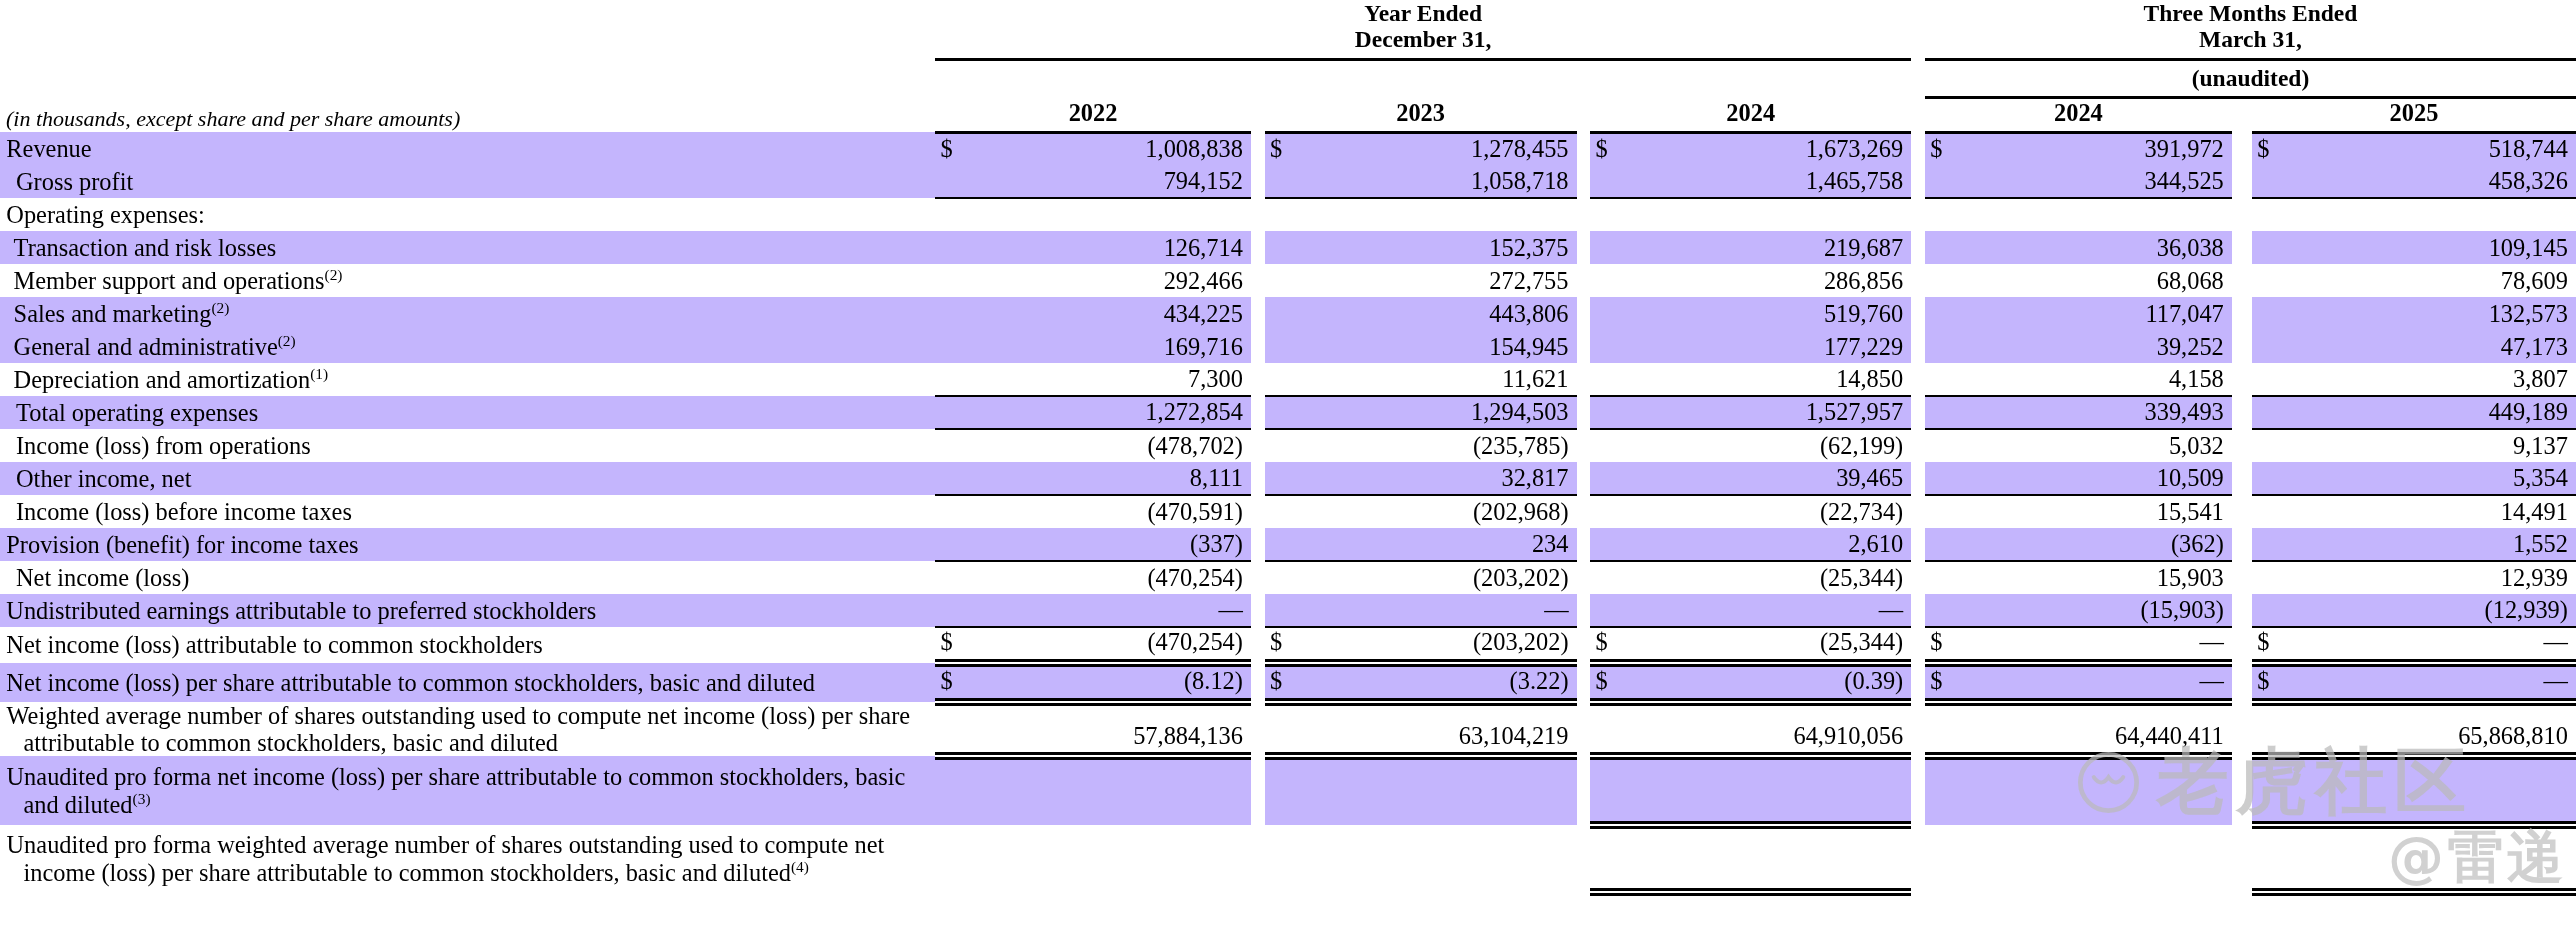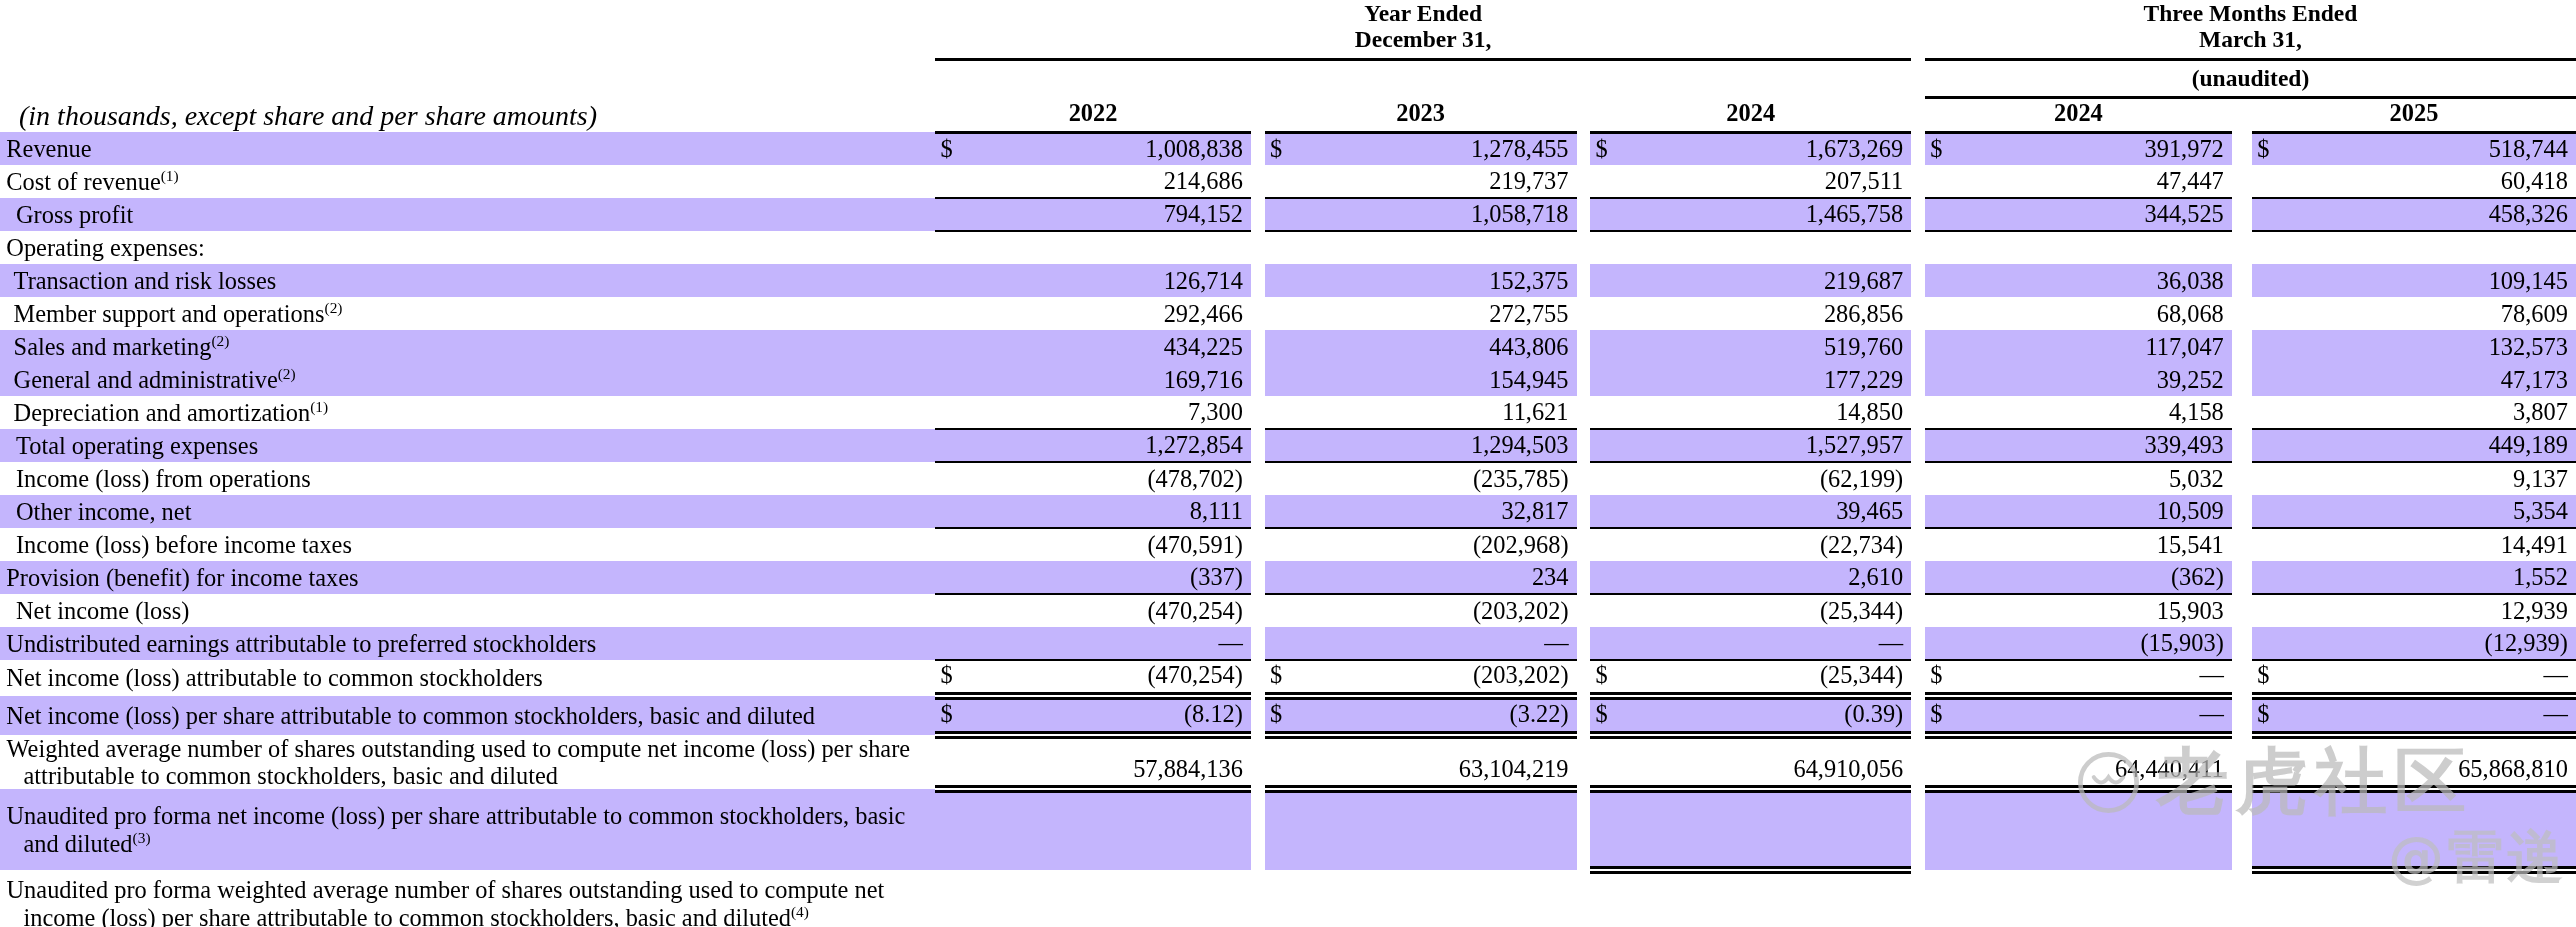--- a/index.html
+++ b/index.html
@@ -7,21 +7,21 @@
        font-family:"Liberation Serif","DejaVu Serif",serif;color:#000;}
   table{border-collapse:collapse;table-layout:fixed;width:2576px;font-size:24.4px;}
   td{padding:0;vertical-align:bottom;overflow:hidden;}
   thead td{vertical-align:bottom;}
   .grp-title{text-align:center;font-weight:bold;border-bottom:3.6px solid #000;
              line-height:1.12;padding-bottom:5.4px;font-size:23.5px;}
   .unaud{text-align:center;font-weight:bold;border-bottom:3.6px solid #000;
          font-size:23.5px;padding:3.6px 0 4.5px 0;margin-top:12px;}
   .yr{text-align:center;font-weight:bold;border-bottom:3.6px solid #000;
       font-size:24.4px;padding-bottom:3.6px;}
-  .note{font-style:italic;font-size:28px;padding-left:19px;vertical-align:bottom;
+  .note{font-style:italic;font-size:22px;padding-left:6px;vertical-align:bottom;
         white-space:nowrap;}
   tr.h1{height:33px;}
   tr.green{background:#c4b5fd;}
   td.gap{background:#fff;}
   td.lbl{vertical-align:middle;line-height:1.12;}
   .ind0{padding-left:6.3px;}
   .ind1{padding-left:13.6px;}
   .ind2{padding-left:16px;}
   .hang{padding-left:23.5px;text-indent:-17px;}
   td.d{text-align:left;padding-left:5.4px;padding-bottom:2.7px;}
@@ -103,37 +103,20 @@
         <td class="gap"></td>
         <td class="d">$</td>
         <td class="v">1,673,269</td>
         <td class="gap"></td>
         <td class="d">$</td>
         <td class="v">391,972</td>
         <td class="gap"></td>
         <td class="d">$</td>
         <td class="v">518,744</td>
       </tr>
-      <tr class="h1">
-        <td class="lbl ind0">Cost of revenue<sup>(1)</sup></td>
-        <td class="d b-single"></td>
-        <td class="v b-single">214,686</td>
-        <td class="gap"></td>
-        <td class="d b-single"></td>
-        <td class="v b-single">219,737</td>
-        <td class="gap"></td>
-        <td class="d b-single"></td>
-        <td class="v b-single">207,511</td>
-        <td class="gap"></td>
-        <td class="d b-single"></td>
-        <td class="v b-single">47,447</td>
-        <td class="gap"></td>
-        <td class="d b-single"></td>
-        <td class="v b-single">60,418</td>
-      </tr>
       <tr class="green h1">
         <td class="lbl ind2">Gross profit</td>
         <td class="d b-single"></td>
         <td class="v b-single">794,152</td>
         <td class="gap"></td>
         <td class="d b-single"></td>
         <td class="v b-single">1,058,718</td>
         <td class="gap"></td>
         <td class="d b-single"></td>
         <td class="v b-single">1,465,758</td>
@@ -409,21 +392,21 @@
         <td class="gap"></td>
         <td class="d b-double"></td>
         <td class="v b-double">64,910,056</td>
         <td class="gap"></td>
         <td class="d b-double"></td>
         <td class="v b-double">64,440,411</td>
         <td class="gap"></td>
         <td class="d b-double"></td>
         <td class="v b-double">65,868,810</td>
       </tr>
-      <tr class="green " style="height: 81px;">
+      <tr class="green " style="height: 69px;">
         <td class="lbl hang">Unaudited pro forma net income (loss) per share attributable to common stockholders, basic and diluted<sup>(3)</sup></td>
         <td class="d"></td>
         <td class="v"></td>
         <td class="gap"></td>
         <td class="d"></td>
         <td class="v"></td>
         <td class="gap"></td>
         <td class="d b-double"></td>
         <td class="v b-double"></td>
         <td class="gap"></td>

